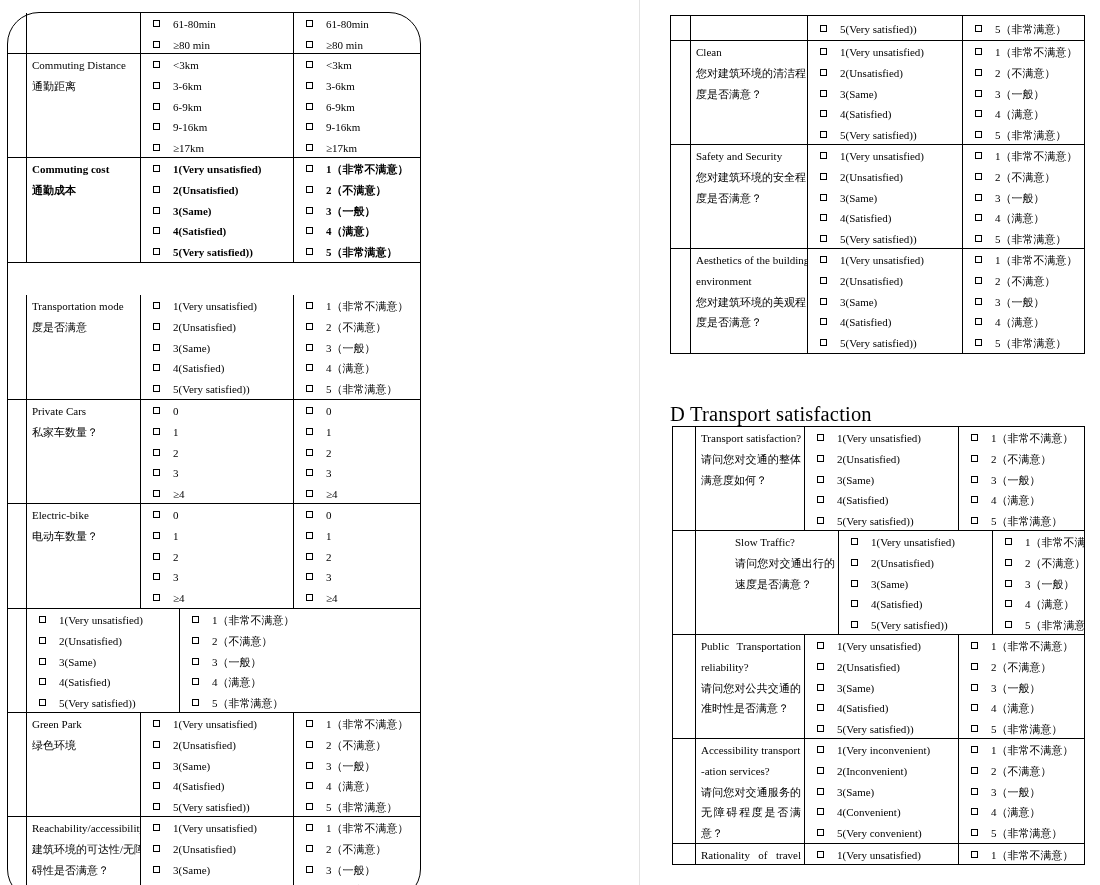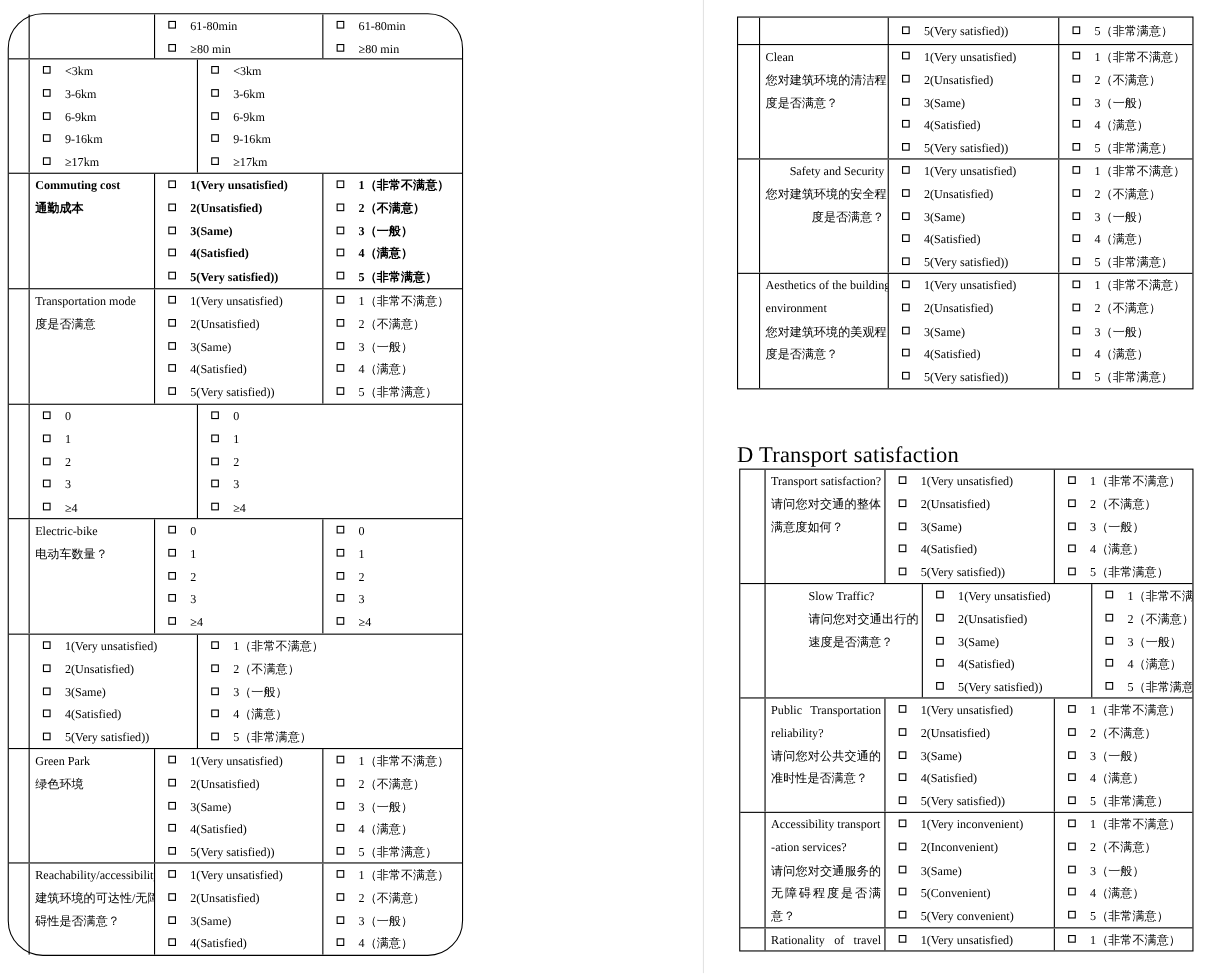--- a/index.html
+++ b/index.html
@@ -89,20 +89,24 @@
           <div class="line opt"><span class="cb"></span><span>61-80min</span></div>
           <div class="line opt"><span class="cb"></span><span>≥80 min</span></div>
         </div>
         <div class="cell cell-opts" style="width: 126px; padding-top: 1px;">
           <div class="line opt"><span class="cb"></span><span>61-80min</span></div>
           <div class="line opt"><span class="cb"></span><span>≥80 min</span></div>
         </div>
       </div>
       <div class="t-row" style="height: 104px;">
         <div class="cell" style="width: 19px;"></div>
+        <div class="cell cell-label" style="width: 114px;">
+          <div class="line">Commuting Distance</div>
+          <div class="line">通勤距离</div>
+        </div>
         <div class="cell cell-opts" style="width: 153px;">
           <div class="line opt"><span class="cb"></span><span>&lt;3km</span></div>
           <div class="line opt"><span class="cb"></span><span>3-6km</span></div>
           <div class="line opt"><span class="cb"></span><span>6-9km</span></div>
           <div class="line opt"><span class="cb"></span><span>9-16km</span></div>
           <div class="line opt"><span class="cb"></span><span>≥17km</span></div>
         </div>
         <div class="cell cell-opts" style="width: 126px;">
           <div class="line opt"><span class="cb"></span><span>&lt;3km</span></div>
           <div class="line opt"><span class="cb"></span><span>3-6km</span></div>
@@ -125,21 +129,21 @@
           <div class="line opt"><span class="cb"></span><span>5(Very satisfied))</span></div>
         </div>
         <div class="cell cell-opts" style="width: 126px;">
           <div class="line opt"><span class="cb"></span><span>1（非常不满意）</span></div>
           <div class="line opt"><span class="cb"></span><span>2（不满意）</span></div>
           <div class="line opt"><span class="cb"></span><span>3（一般）</span></div>
           <div class="line opt"><span class="cb"></span><span>4（满意）</span></div>
           <div class="line opt"><span class="cb"></span><span>5（非常满意）</span></div>
         </div>
       </div>
-      <div class="t-row" style="height: 105px;">
+      <div class="t-row" style="height: 105px; margin-top: 32px;">
         <div class="cell" style="width: 19px;"></div>
         <div class="cell cell-label" style="width: 114px;">
           <div class="line">Transportation mode</div>
           <div class="line">度是否满意</div>
         </div>
         <div class="cell cell-opts" style="width: 153px;">
           <div class="line opt"><span class="cb"></span><span>1(Very unsatisfied)</span></div>
           <div class="line opt"><span class="cb"></span><span>2(Unsatisfied)</span></div>
           <div class="line opt"><span class="cb"></span><span>3(Same)</span></div>
           <div class="line opt"><span class="cb"></span><span>4(Satisfied)</span></div>
@@ -148,20 +152,24 @@
         <div class="cell cell-opts" style="width: 126px;">
           <div class="line opt"><span class="cb"></span><span>1（非常不满意）</span></div>
           <div class="line opt"><span class="cb"></span><span>2（不满意）</span></div>
           <div class="line opt"><span class="cb"></span><span>3（一般）</span></div>
           <div class="line opt"><span class="cb"></span><span>4（满意）</span></div>
           <div class="line opt"><span class="cb"></span><span>5（非常满意）</span></div>
         </div>
       </div>
       <div class="t-row" style="height: 104px;">
         <div class="cell" style="width: 19px;"></div>
+        <div class="cell cell-label" style="width: 114px;">
+          <div class="line">Private Cars</div>
+          <div class="line">私家车数量？</div>
+        </div>
         <div class="cell cell-opts" style="width: 153px;">
           <div class="line opt"><span class="cb"></span><span>0</span></div>
           <div class="line opt"><span class="cb"></span><span>1</span></div>
           <div class="line opt"><span class="cb"></span><span>2</span></div>
           <div class="line opt"><span class="cb"></span><span>3</span></div>
           <div class="line opt"><span class="cb"></span><span>≥4</span></div>
         </div>
         <div class="cell cell-opts" style="width: 126px;">
           <div class="line opt"><span class="cb"></span><span>0</span></div>
           <div class="line opt"><span class="cb"></span><span>1</span></div>
@@ -278,21 +286,21 @@
         <div class="cell cell-opts" style="width: 121px;">
           <div class="line opt"><span class="cb"></span><span>1（非常不满意）</span></div>
           <div class="line opt"><span class="cb"></span><span>2（不满意）</span></div>
           <div class="line opt"><span class="cb"></span><span>3（一般）</span></div>
           <div class="line opt"><span class="cb"></span><span>4（满意）</span></div>
           <div class="line opt"><span class="cb"></span><span>5（非常满意）</span></div>
         </div>
       </div>
       <div class="t-row" style="height: 104px;">
         <div class="cell" style="width: 20px;"></div>
-        <div class="cell cell-label" style="width: 117px; text-align: right;">
+        <div class="cell cell-label" style="width: 117px;">
           <div class="line">Safety and Security</div>
           <div class="line">您对建筑环境的安全程</div>
           <div class="line">度是否满意？</div>
         </div>
         <div class="cell cell-opts" style="width: 155px;">
           <div class="line opt"><span class="cb"></span><span>1(Very unsatisfied)</span></div>
           <div class="line opt"><span class="cb"></span><span>2(Unsatisfied)</span></div>
           <div class="line opt"><span class="cb"></span><span>3(Same)</span></div>
           <div class="line opt"><span class="cb"></span><span>4(Satisfied)</span></div>
           <div class="line opt"><span class="cb"></span><span>5(Very satisfied))</span></div>
@@ -403,21 +411,21 @@
           <div class="line">Accessibility transport</div>
           <div class="line">-ation services?</div>
           <div class="line jline">请问您对交通服务的</div>
           <div class="line jline">无障碍程度是否满</div>
           <div class="line">意？</div>
         </div>
         <div class="cell cell-opts" style="width: 154px;">
           <div class="line opt"><span class="cb"></span><span>1(Very inconvenient)</span></div>
           <div class="line opt"><span class="cb"></span><span>2(Inconvenient)</span></div>
           <div class="line opt"><span class="cb"></span><span>3(Same)</span></div>
-          <div class="line opt"><span class="cb"></span><span>5(Convenient)</span></div>
+          <div class="line opt"><span class="cb"></span><span>4(Convenient)</span></div>
           <div class="line opt"><span class="cb"></span><span>5(Very convenient)</span></div>
         </div>
         <div class="cell cell-opts" style="width: 125px;">
           <div class="line opt"><span class="cb"></span><span>1（非常不满意）</span></div>
           <div class="line opt"><span class="cb"></span><span>2（不满意）</span></div>
           <div class="line opt"><span class="cb"></span><span>3（一般）</span></div>
           <div class="line opt"><span class="cb"></span><span>4（满意）</span></div>
           <div class="line opt"><span class="cb"></span><span>5（非常满意）</span></div>
         </div>
       </div>

